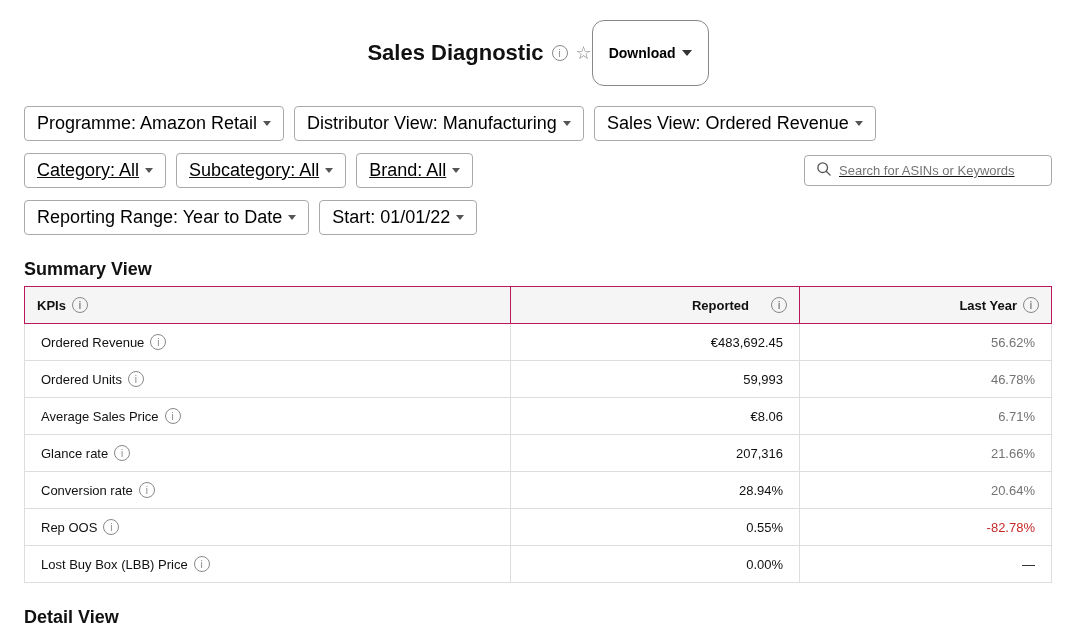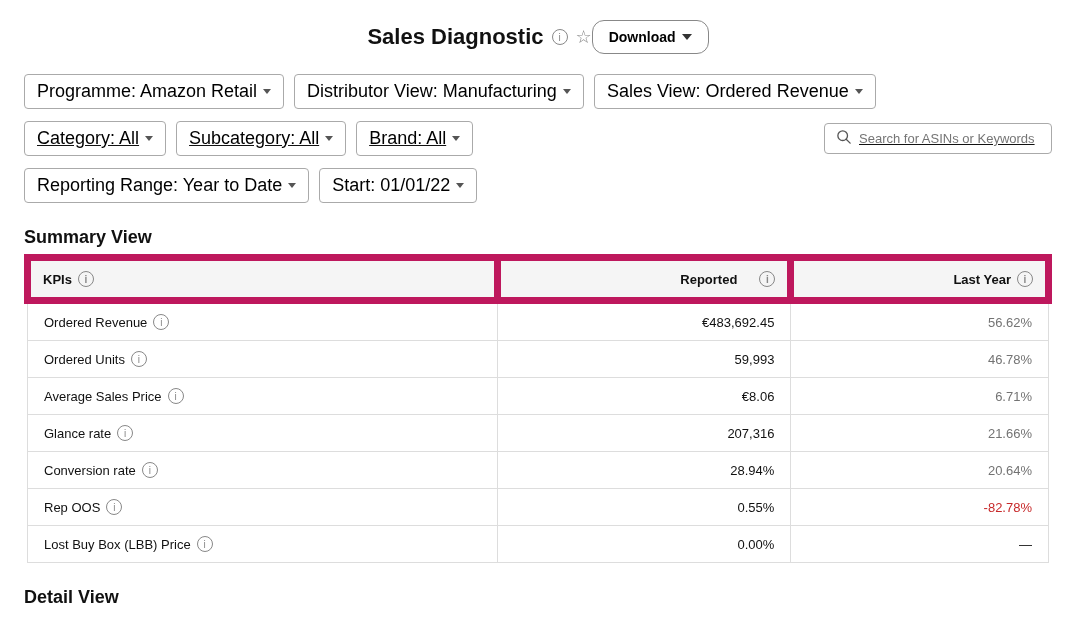--- a/index.html
+++ b/index.html
@@ -42,21 +42,21 @@
     .icon-star {
       font-size: 18px;
       color: #888;
       cursor: pointer;
     }
 
     .download-btn {
       display: flex;
       align-items: center;
       gap: 6px;
-      padding: 8px 16px;
+      padding: 24px 16px;
       border: 1px solid #888;
       border-radius: 12px;
       background: #fff;
       font-size: 14px;
       font-weight: 600;
       cursor: pointer;
     }
     .chevron-down {
       display: inline-block;
       width: 0;
@@ -97,21 +97,21 @@
 
     
     .search-bar {
       display: flex;
       align-items: center;
       gap: 8px;
       border: 1px solid #aaa;
       border-radius: 4px;
       padding: 6px 12px;
       background: #fff;
-      width: 228px;
+      width: 248px;
     }
     .search-bar input {
       border: none;
       outline: none;
       font-size: 13px;
       color: #555;
       width: 100%;
     }
     .search-icon-svg {
       color: #555;
@@ -136,21 +136,21 @@
     .summary-table {
       width: 100%;
       border-collapse: collapse;
       border: 1px solid #ddd;
     }
     .summary-table th {
       background: #f5f5f5;
       font-weight: 600;
       font-size: 13px;
       padding: 10px 12px;
-      border: 7px solid #be185d;
+      border: 1px solid #be185d;
       text-align: left;
     }
     .summary-table th.col-reported,
     .summary-table th.col-lastyear {
       text-align: right;
     }
     .summary-table td {
       padding: 10px 16px;
       border: 1px solid #ddd;
       font-size: 13px;

